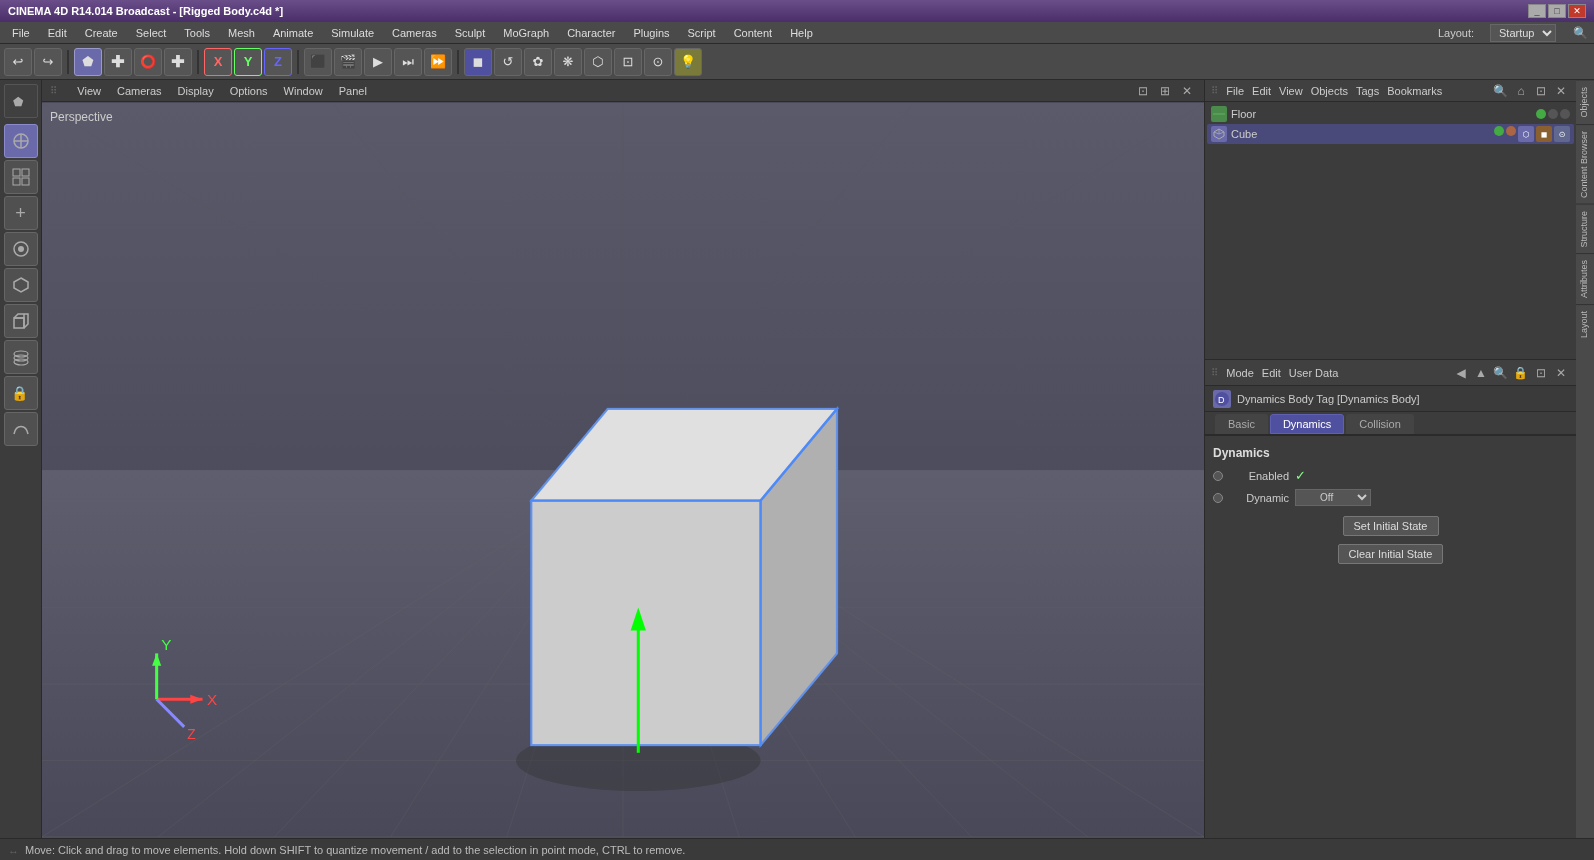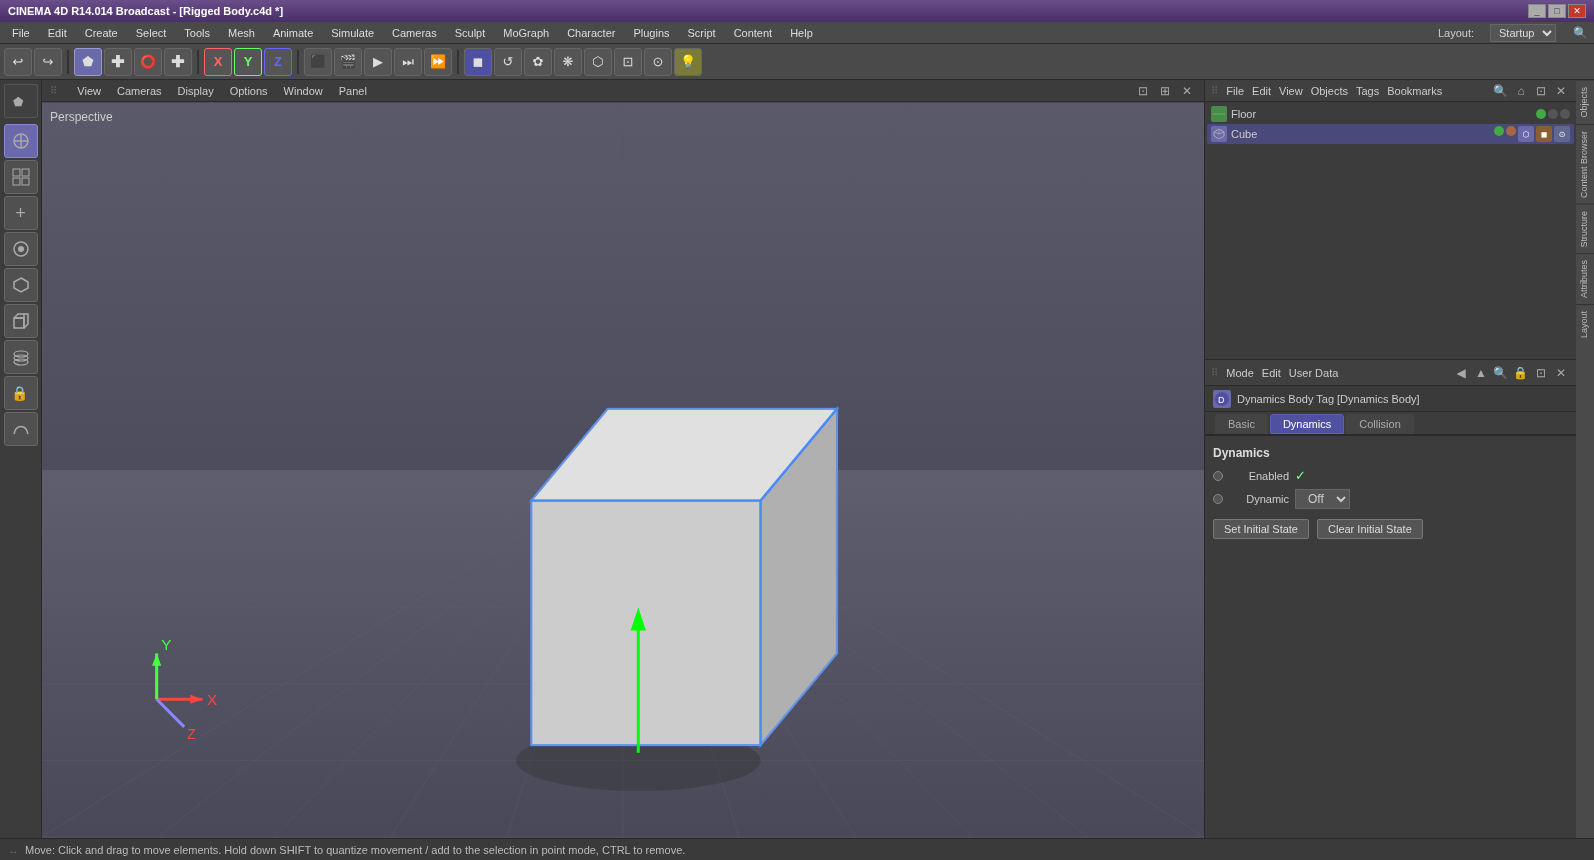--- a/index.html
+++ b/index.html
@@ -329,22 +329,22 @@
       text-align: right;
     }
     .attr-check {
       font-size: 13px;
       color: #8f8;
     }
     .attr-dropdown {
       background: #555;
       border: 1px solid #666;
       color: #ccc;
-      font-size: 12px;
-      padding: 1px 8px;
+      font-size: 10px;
+      padding: 1px 20px;
       cursor: pointer;
       min-width: 50px;
     }
     .attr-btn {
       padding: 3px 10px;
       background: #555;
       border: 1px solid #777;
       border-radius: 2px;
       color: #ddd;
       font-size: 11px;
@@ -820,21 +820,21 @@
 
           <div class="attr-row">
             <div class="attr-radio"></div>
             <span class="attr-label">Dynamic</span>
             <select class="attr-dropdown">
               <option>Off</option>
               <option>On</option>
             </select>
           </div>
 
-          <div class="attr-row" style="margin-top:10px;gap:8px;">
+          <div class="attr-row" style="margin-top:10px;gap:8px;flex-direction:column;">
             <button class="attr-btn">Set Initial State</button>
             <button class="attr-btn">Clear Initial State</button>
           </div>
         </div>
       </div>
 
       <div id="outer-right-tabs" style="right: 0px; width: 18px;">
         <div class="vert-tab-label">Objects</div>
         <div class="vert-tab-label">Content Browser</div>
         <div class="vert-tab-label">Structure</div>

